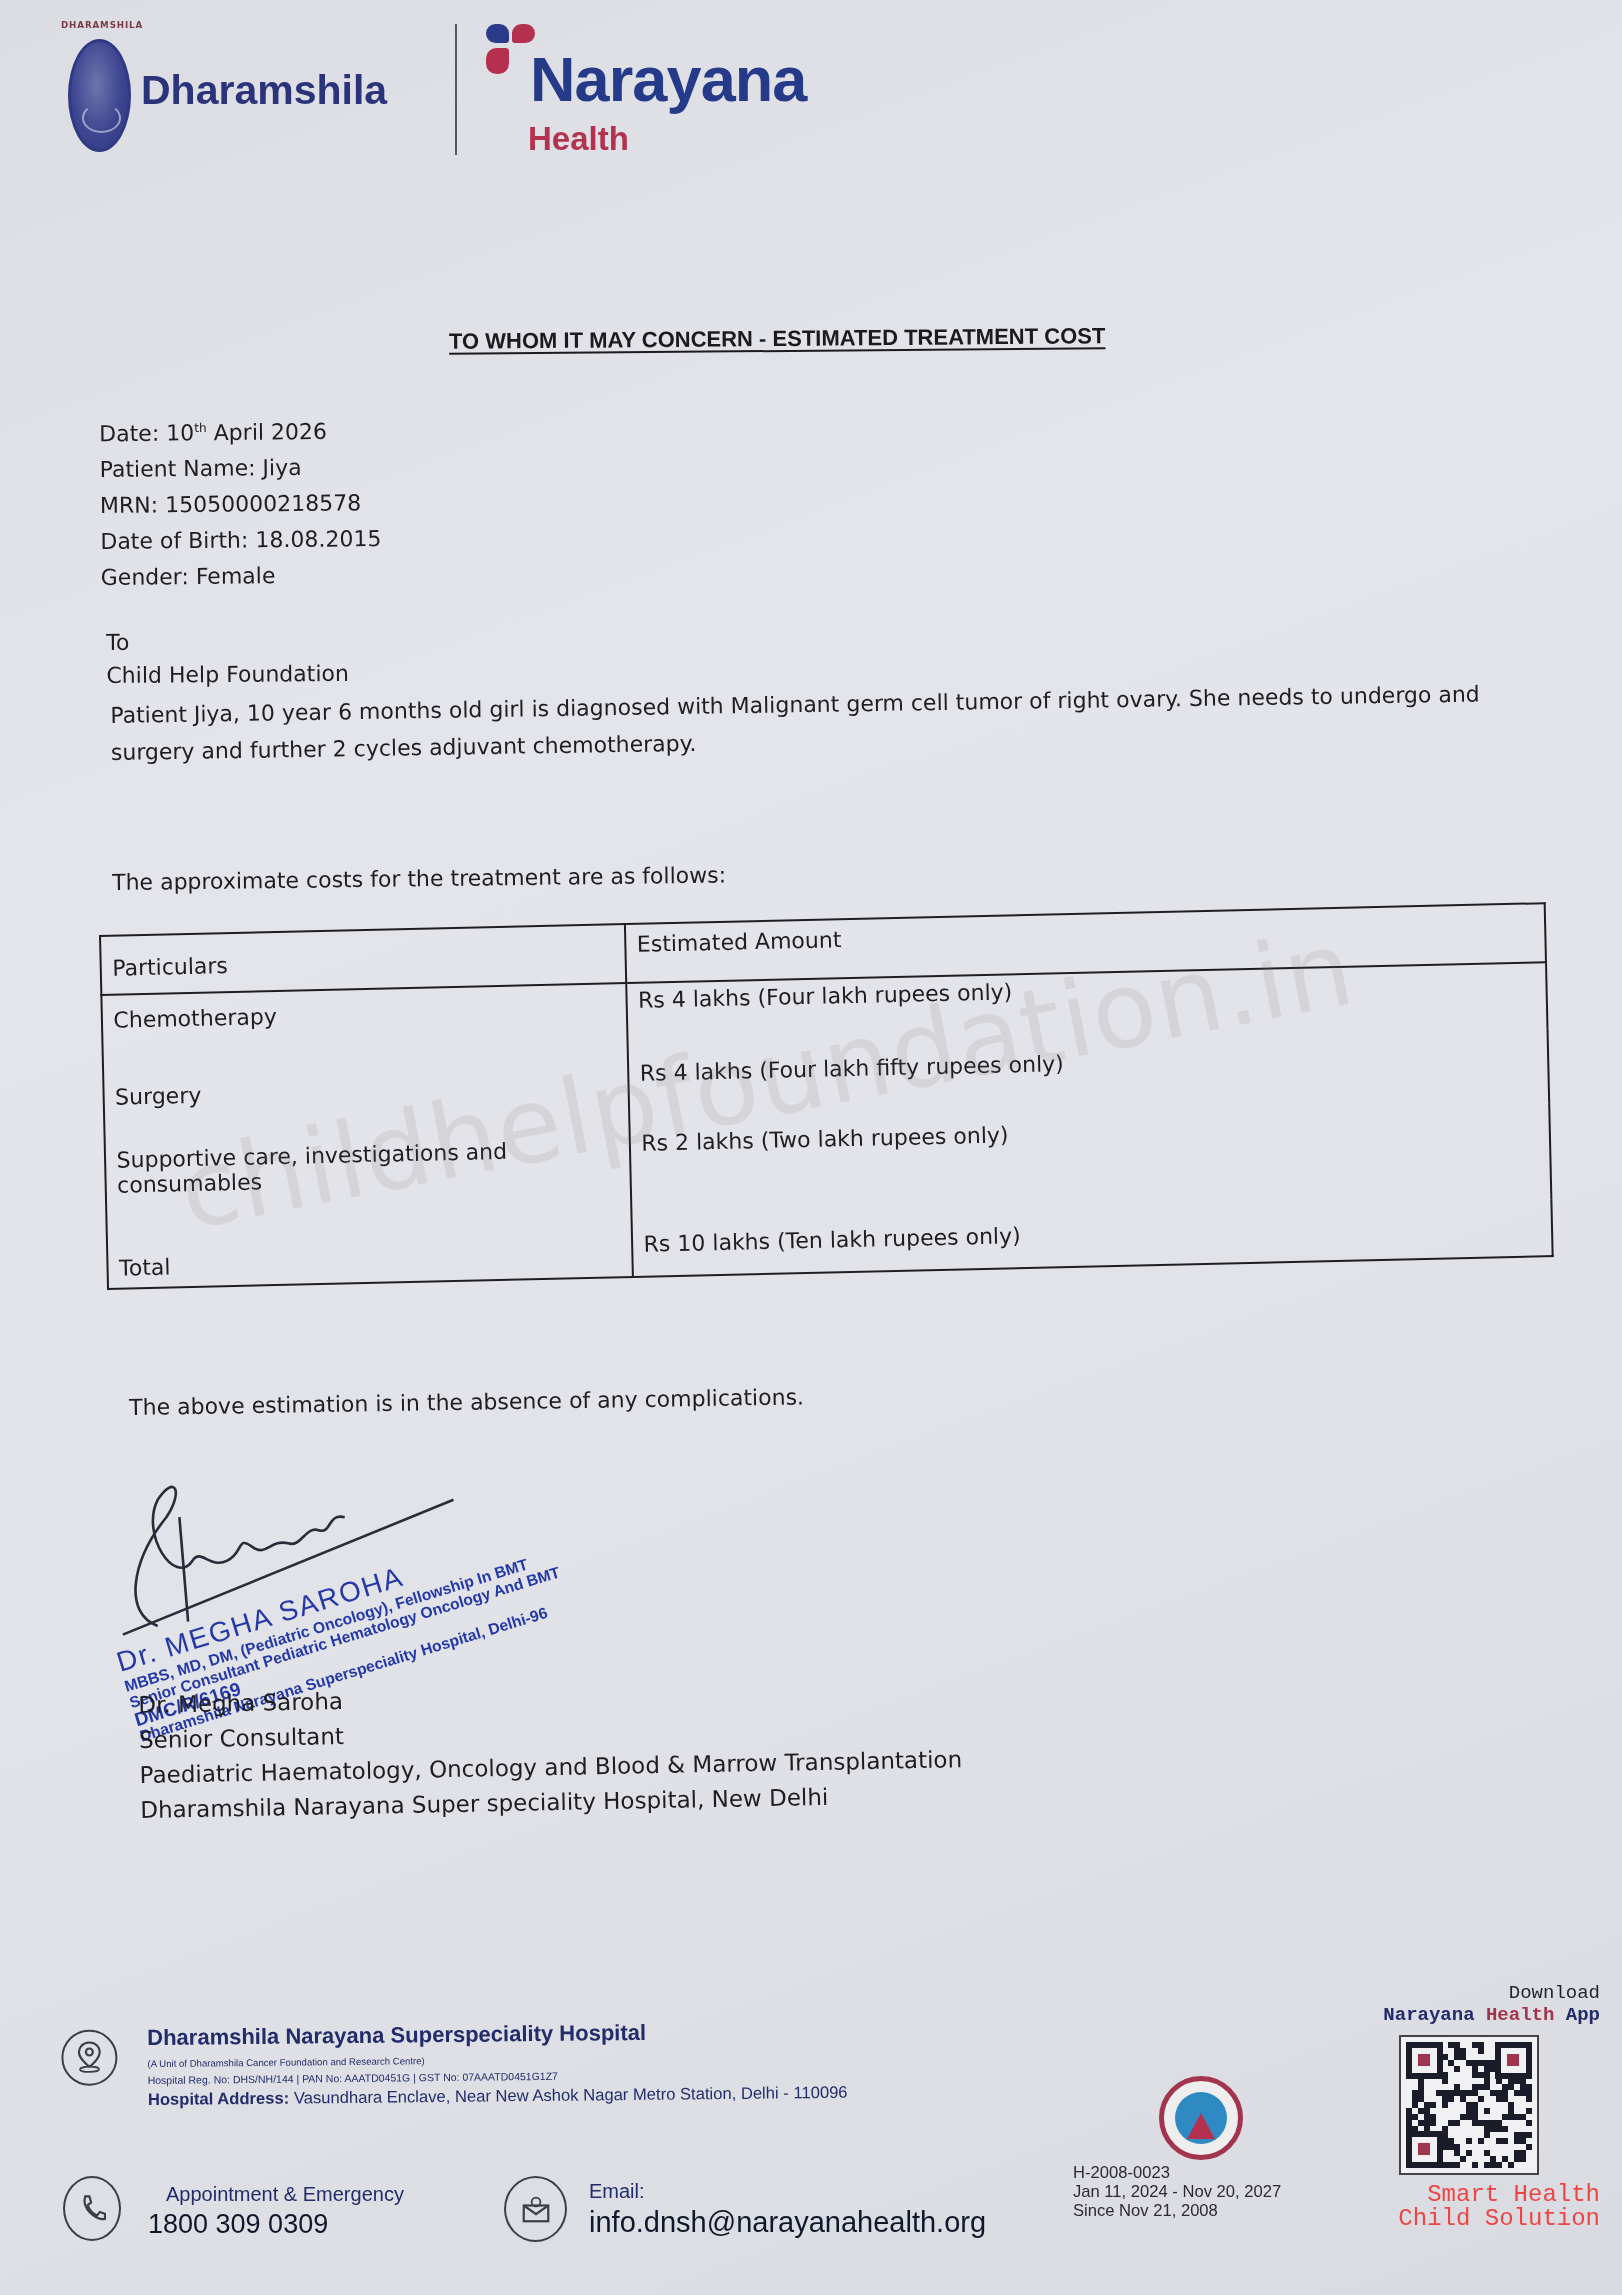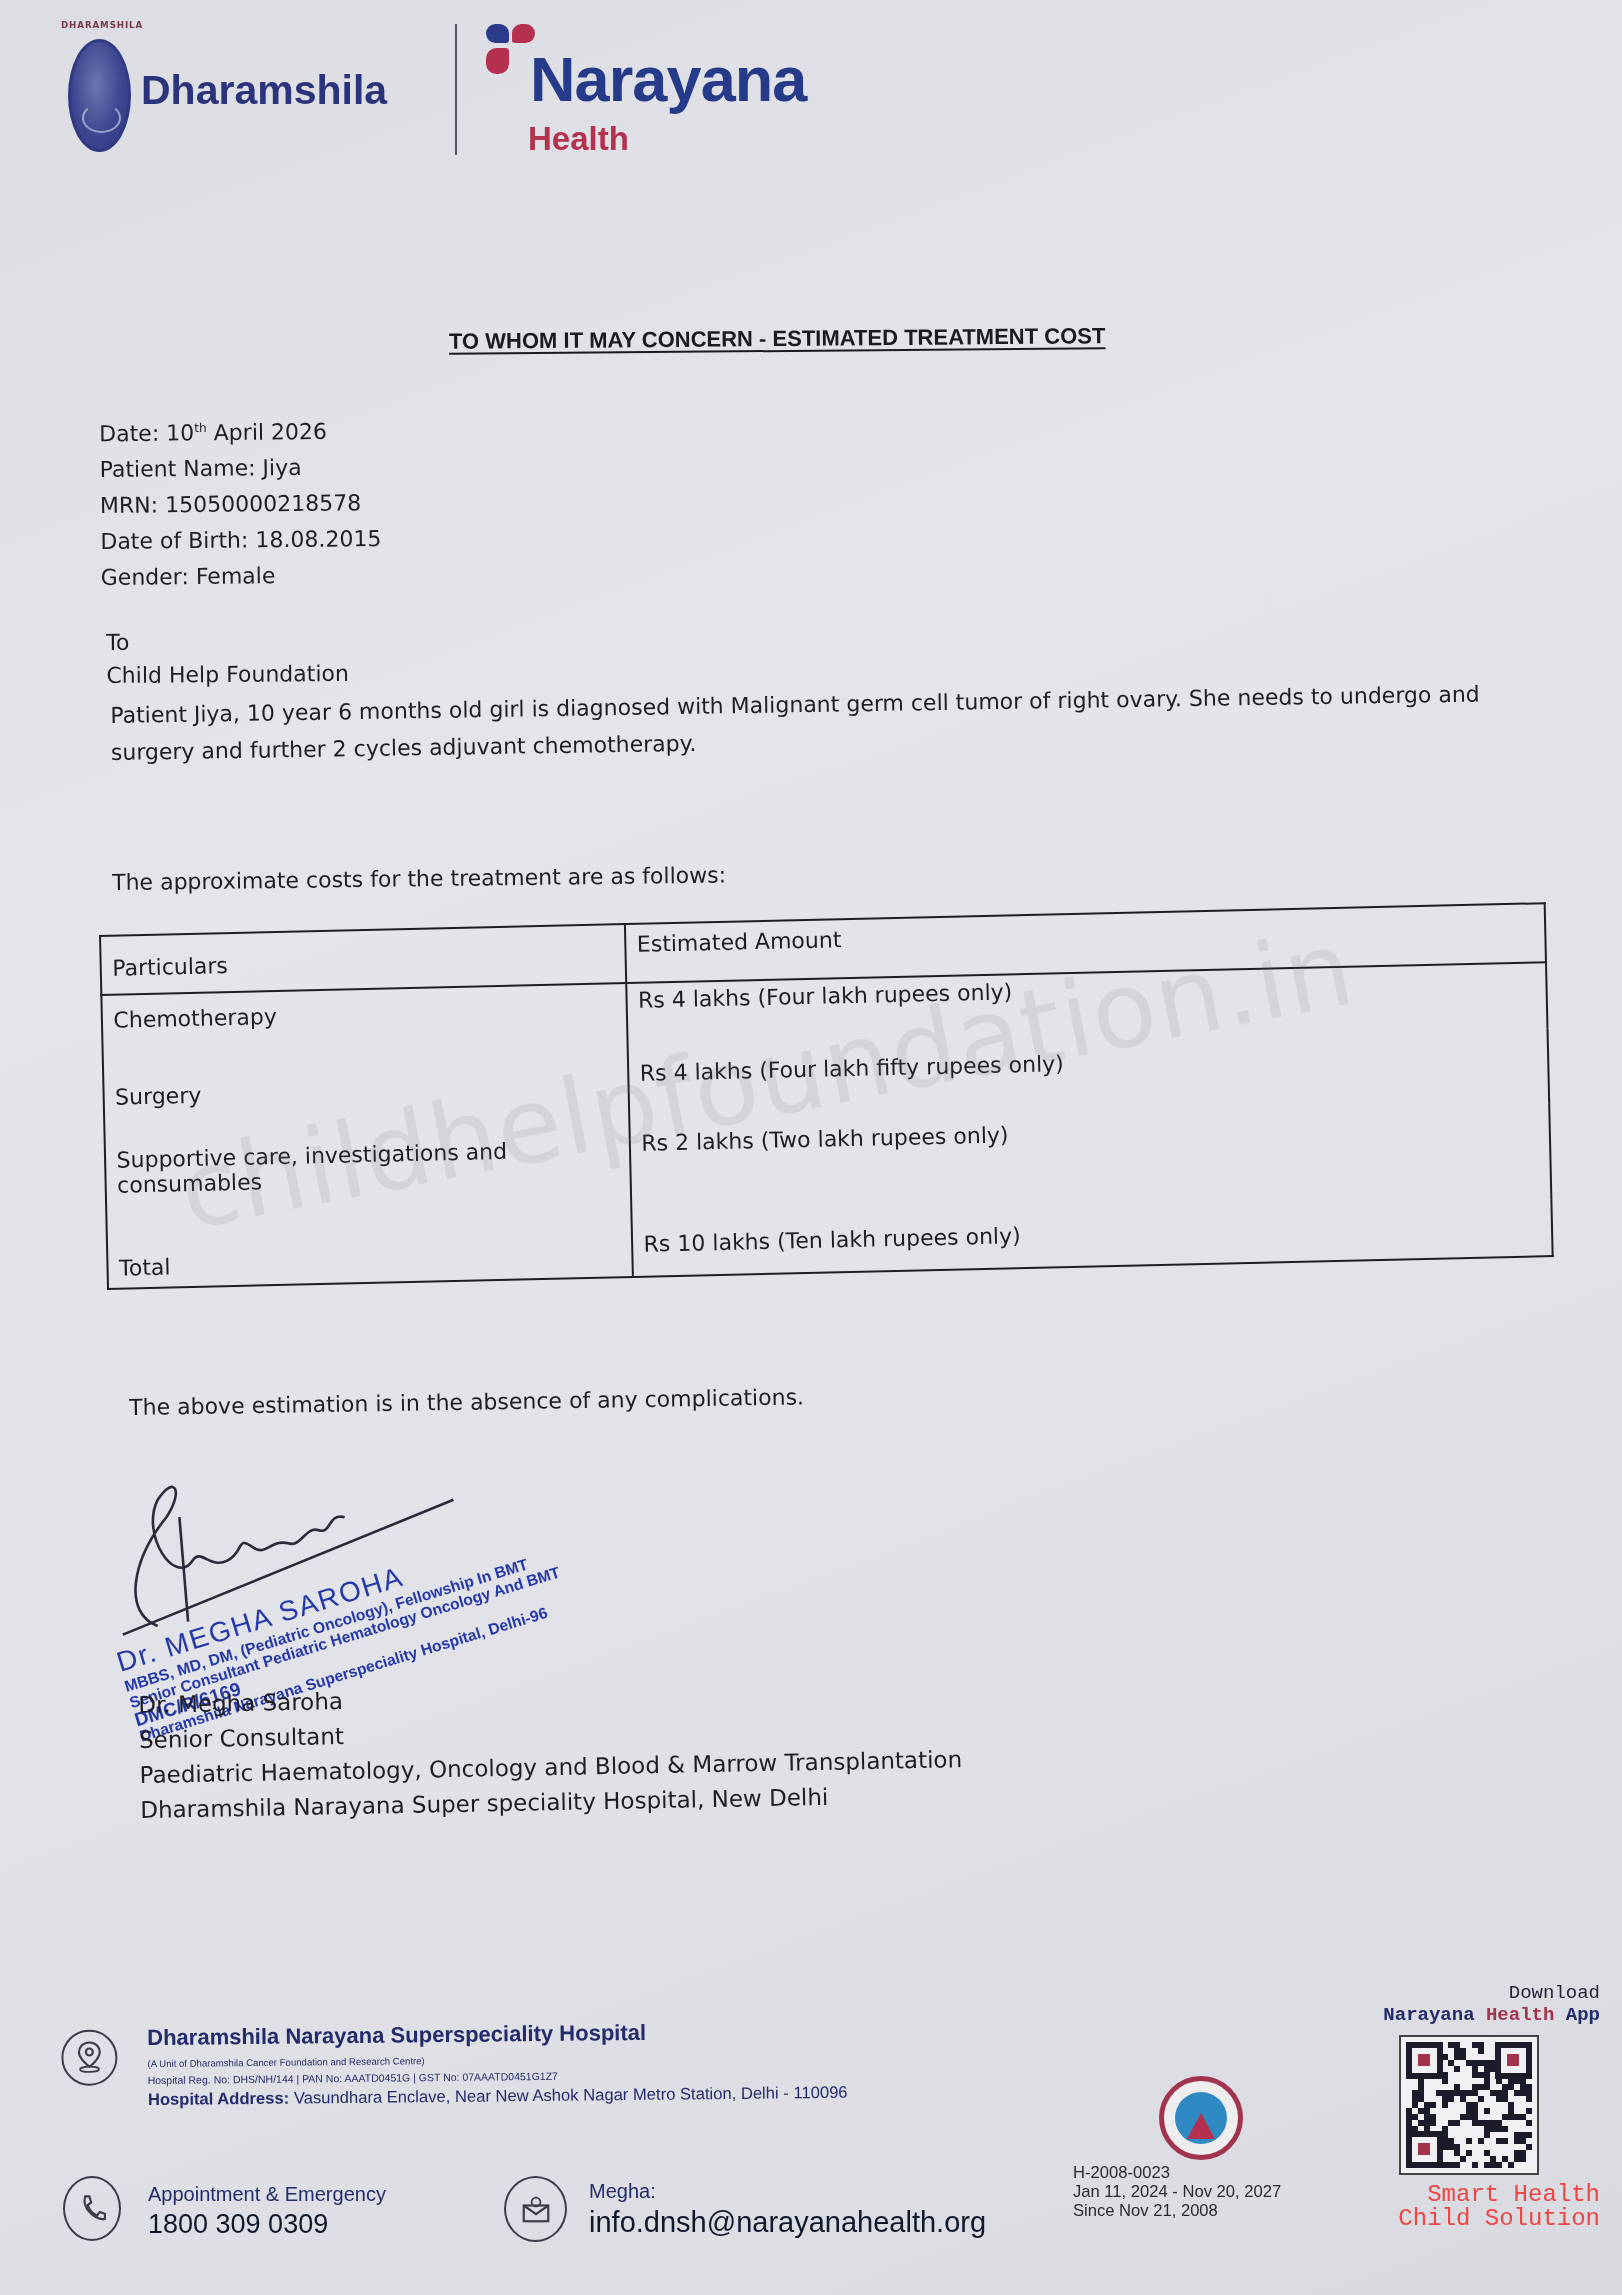--- a/index.html
+++ b/index.html
@@ -239,31 +239,31 @@
     <div class="fa-reg">Hospital Reg. No: DHS/NH/144 | PAN No: AAATD0451G | GST No: 07AAATD0451G1Z7</div>
     <div class="fa-addr"><b>Hospital Address:</b><span> Vasundhara Enclave, Near New Ashok Nagar Metro Station, Delhi - 110096</span></div>
   </div>
 
   <div class="footer-contact">
     <div class="circle-icon" style="left:1.7px; top:0; width:58px; height:65px;">
       <svg width="28" height="31" viewBox="0 0 32 36">
           <path d="M8 4 L 13 4 L 15 11 L 11 14 C 13 20, 17 24, 22 26 L 25 22 L 31 24 L 31 30 C 20 32, 4 18, 8 4 Z" fill="none" stroke="#3b3d48" stroke-width="2.5"></path>
         </svg>
     </div>
-    <div class="fc-label" style="left:87px; top:7px;">Appointment &amp; Emergency</div>
+    <div class="fc-label" style="left:105px; top:7px;">Appointment &amp; Emergency</div>
     <div class="fc-value" style="left:87px; top:33px;">1800 309 0309</div>
 
     <div class="circle-icon" style="left:443px; top:0; width:63px; height:66px;">
       <svg width="30" height="28" viewBox="0 0 34 32">
           <rect x="3" y="12" width="28" height="18" fill="none" stroke="#3b3d48" stroke-width="2.5"></rect>
           <path d="M3 12 L 17 22 L 31 12" fill="none" stroke="#3b3d48" stroke-width="2.5"></path>
           <circle cx="17" cy="8" r="5" fill="none" stroke="#3b3d48" stroke-width="2"></circle>
         </svg>
     </div>
-    <div class="fc-label" style="left:528px; top:3.5px;">Megha:</div>
+    <div class="fc-label" style="left:528px; top:3.5px;">Email:</div>
     <div class="fc-value" style="left:528px; top:30px; font-size:29px;">info.dnsh@narayanahealth.org</div>
   </div>
 
   <div class="nabh">
     <div class="nabh-inner"></div>
   </div>
   <div class="nabh-text">
     <div>H-2008-0023</div>
     <div>Jan 11, 2024 - Nov 20, 2027</div>
     <div>Since Nov 21, 2008</div>

